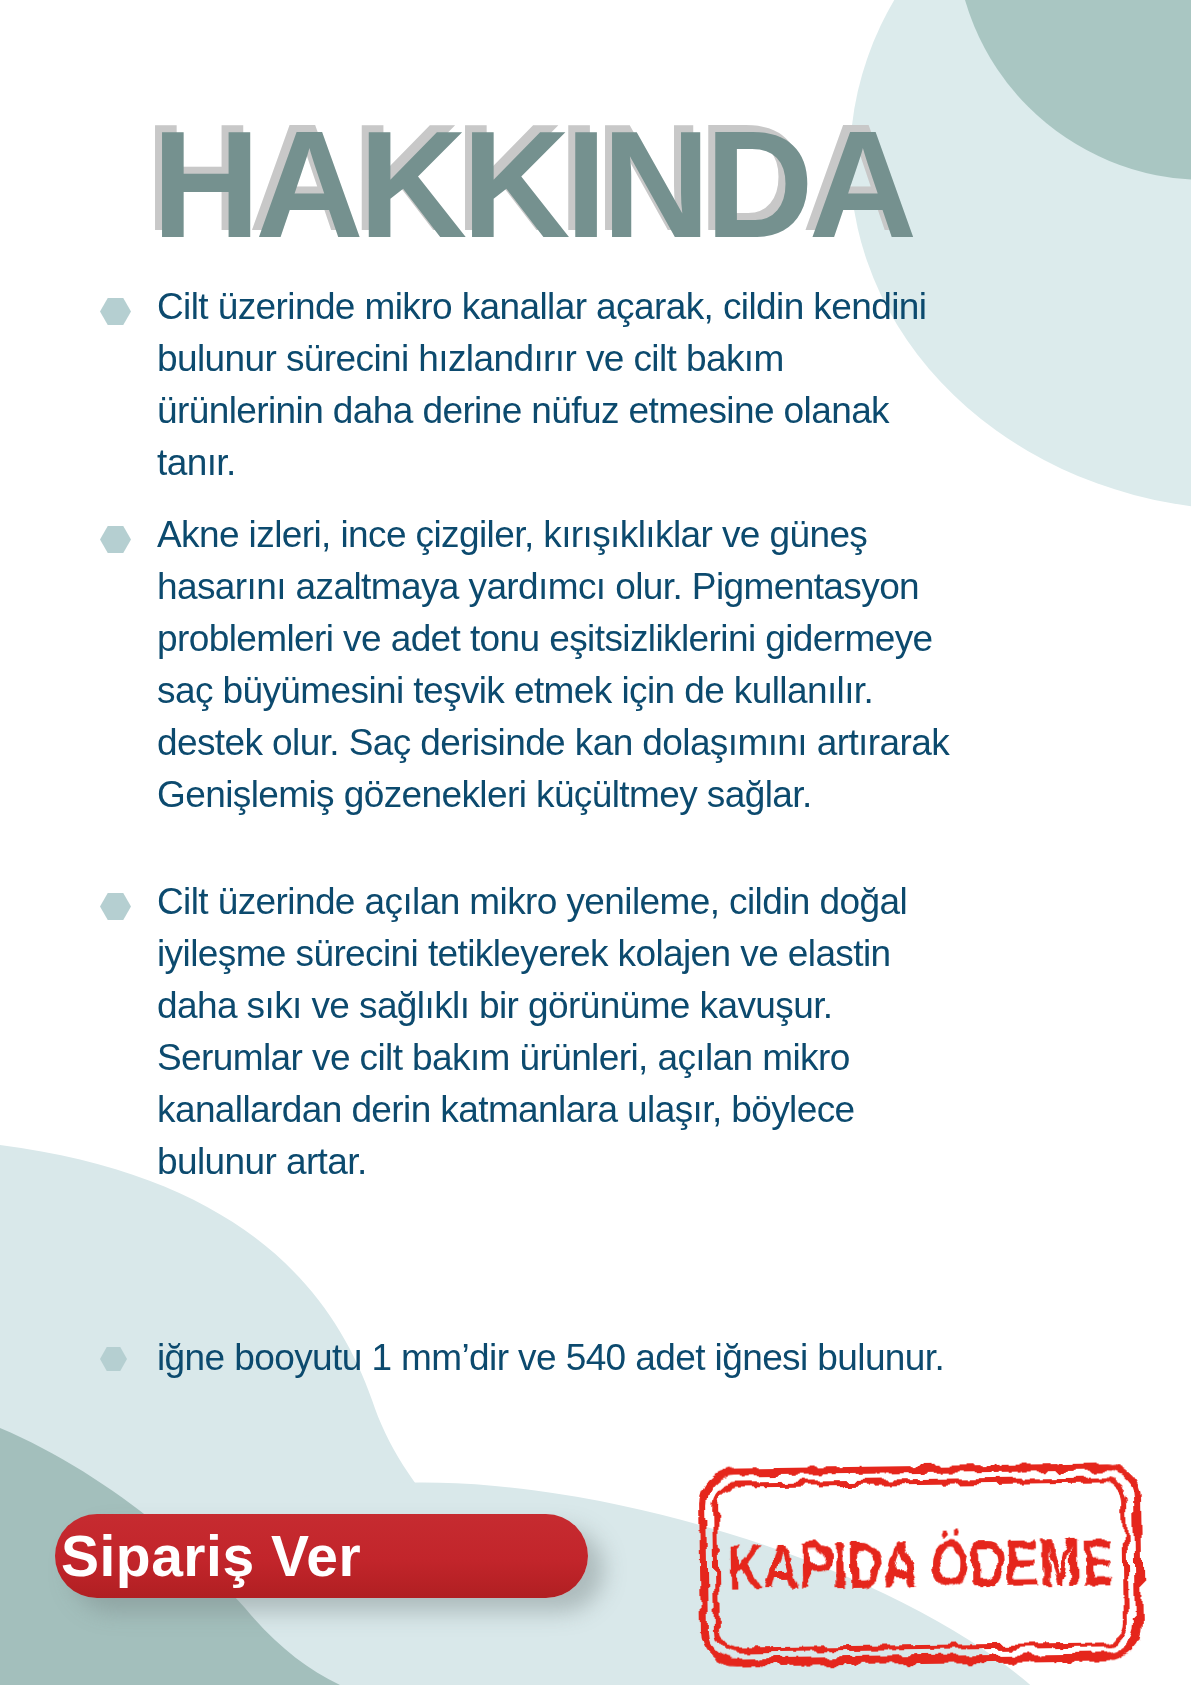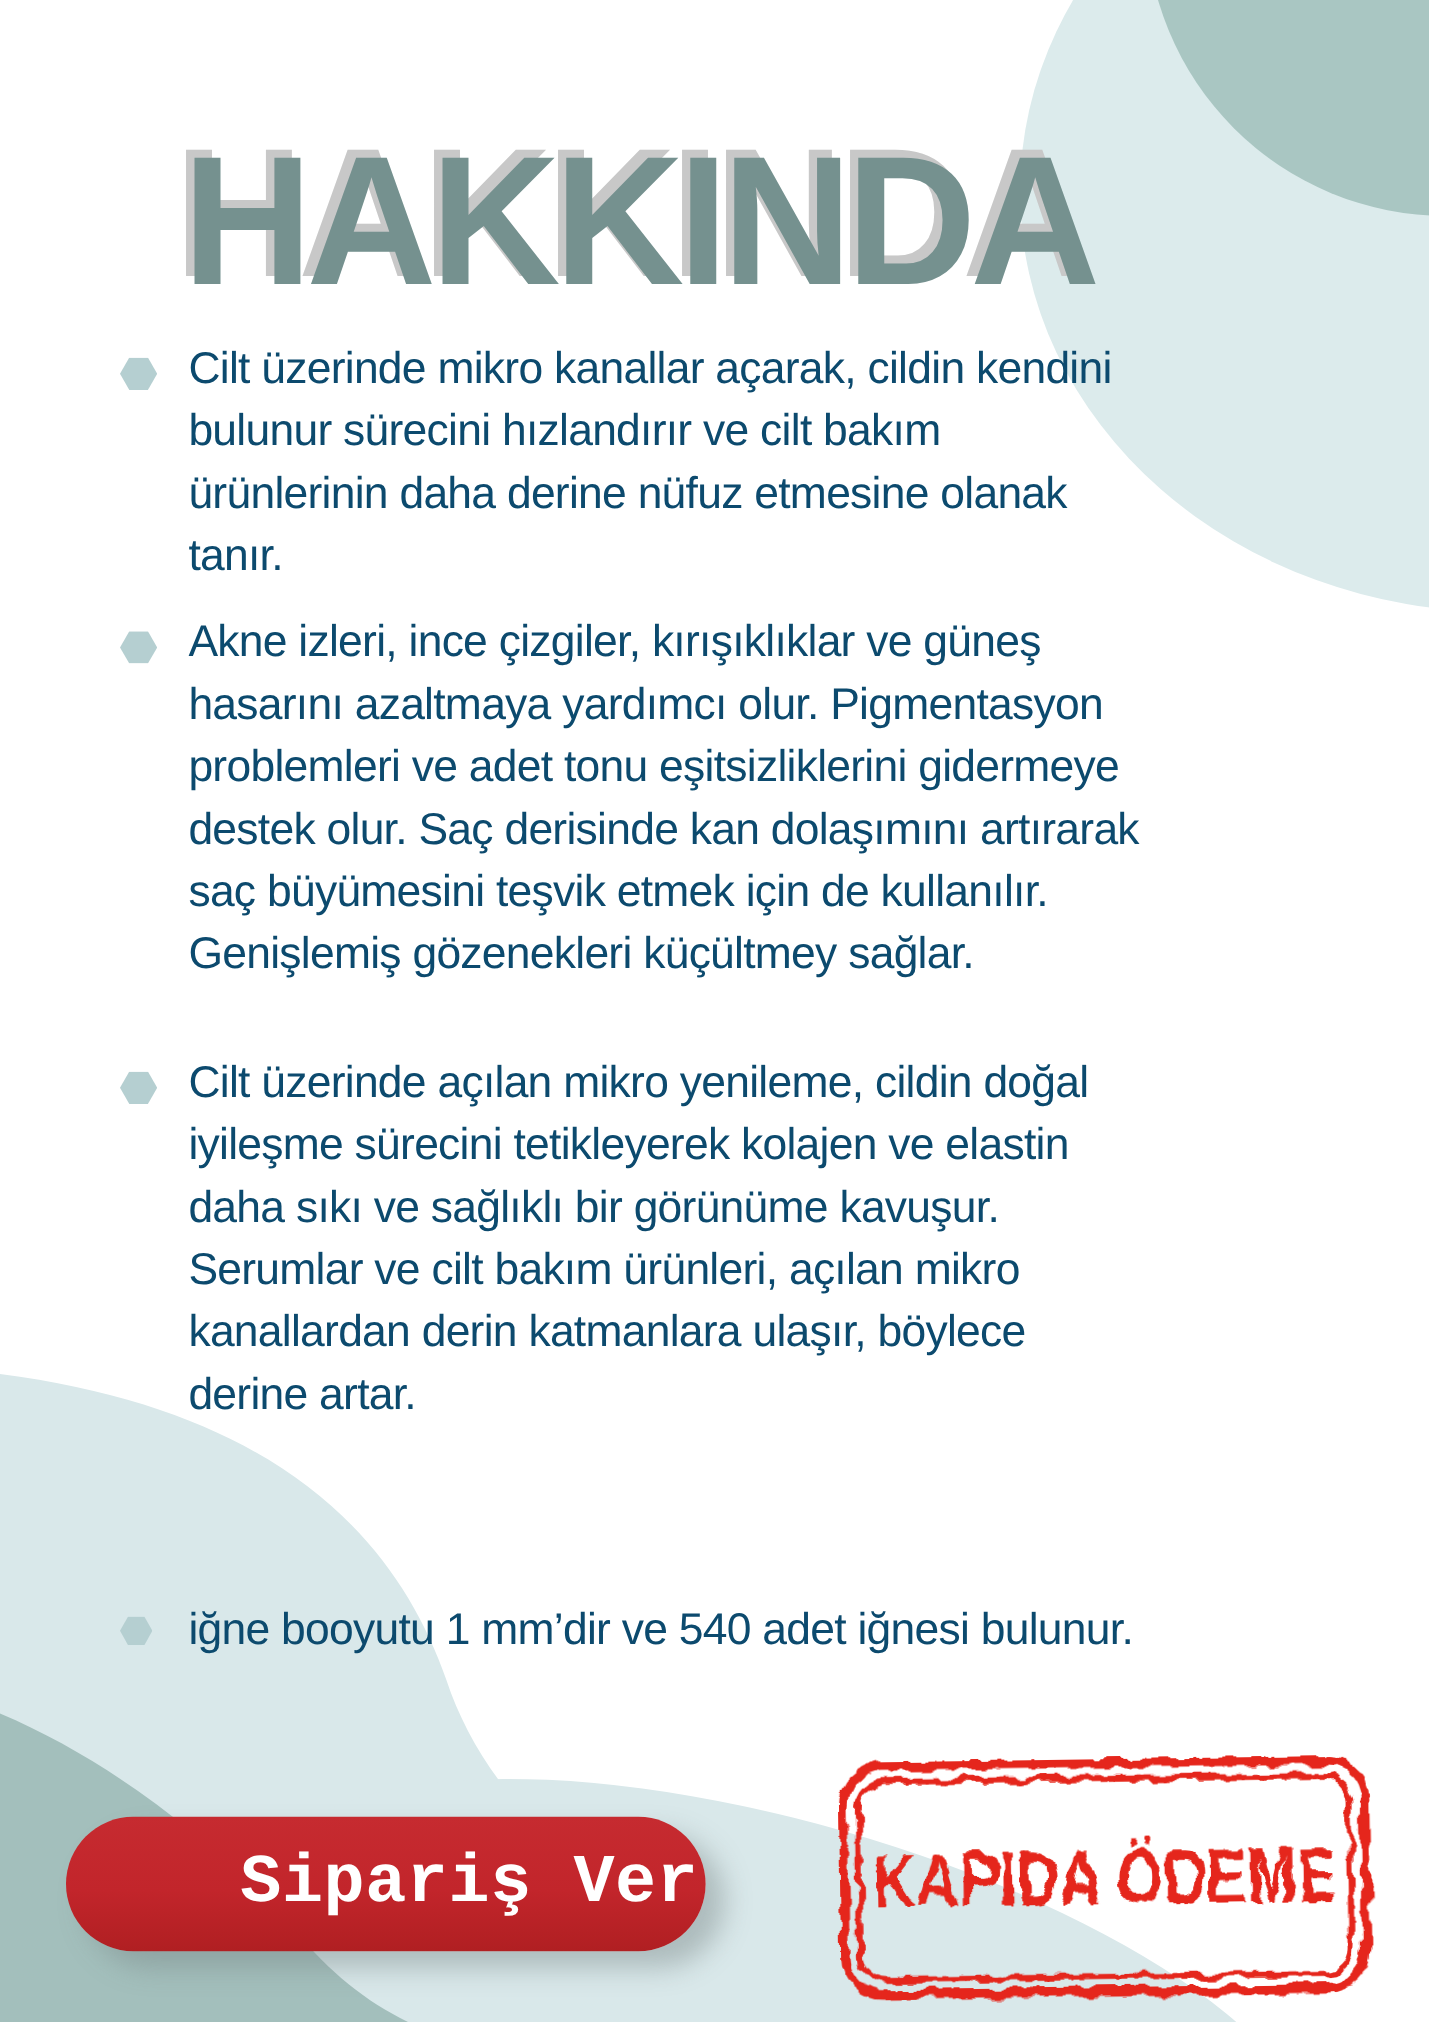--- a/index.html
+++ b/index.html
@@ -25,25 +25,25 @@
     width:31px;height:27px;flex:0 0 31px;margin-top:17px;margin-right:26px;
     background:#b5cfd1;
     clip-path:polygon(25% 0,75% 0,100% 50%,75% 100%,25% 100%,0 50%);
   }
   .hex.small{width:27px;height:24px;flex:0 0 27px;margin-top:15px;margin-right:30px;}
   .t-lines{color:#0c4a6e;font-size:37px;line-height:52px;letter-spacing:-0.6px;}
   .t-line{white-space:nowrap;}
 
   .order-button{
     position:absolute;left:55px;top:1514px;z-index:3;
-    width:533px;height:112px;border-radius:58px;
+    width:533px;height:84px;border-radius:58px;
     background:linear-gradient(180deg,#c62b30 0%,#c2252b 55%,#b01f22 100%);
-    display:flex;align-items:center;justify-content:flex-end;
+    display:flex;align-items:center;justify-content:flex-start;
     box-shadow:16px 14px 22px rgba(120,132,132,0.45);
-    cursor:pointer;border:none;font-family:Liberation Mono, monospace;
+    cursor:pointer;border:none;
   }
   .order-button span{
     color:#ffffff;font-size:57px;font-weight:bold;letter-spacing:0.5px;white-space:nowrap;
   }
 
   .stamp{
     position:absolute;left:700px;top:1466px;z-index:3;
     width:442px;height:198px;
     transform:rotate(-0.8deg);
     filter:url(#roughen);
@@ -86,35 +86,35 @@
       <div class="t-line">tanır.</div>
     </div>
 </div>
 
 <div class="bullet" style="top:509px">
   <span class="hex"></span>
   <div class="t-lines">
       <div class="t-line">Akne izleri, ince çizgiler, kırışıklıklar ve güneş</div>
       <div class="t-line">hasarını azaltmaya yardımcı olur. Pigmentasyon</div>
       <div class="t-line">problemleri ve adet tonu eşitsizliklerini gidermeye</div>
+      <div class="t-line">saç büyümesini teşvik etmek için de kullanılır.</div>
       <div class="t-line">destek olur. Saç derisinde kan dolaşımını artırarak</div>
-      <div class="t-line">saç büyümesini teşvik etmek için de kullanılır.</div>
       <div class="t-line">Genişlemiş gözenekleri küçültmey sağlar.</div>
     </div>
 </div>
 
 <div class="bullet" style="top:876px">
   <span class="hex"></span>
   <div class="t-lines">
       <div class="t-line">Cilt üzerinde açılan mikro yenileme, cildin doğal</div>
       <div class="t-line">iyileşme sürecini tetikleyerek kolajen ve elastin</div>
       <div class="t-line">daha sıkı ve sağlıklı bir görünüme kavuşur.</div>
       <div class="t-line">Serumlar ve cilt bakım ürünleri, açılan mikro</div>
       <div class="t-line">kanallardan derin katmanlara ulaşır, böylece</div>
-      <div class="t-line">derine artar.</div>
+      <div class="t-line">bulunur artar.</div>
     </div>
 </div>
 
 <div class="bullet" style="top:1332px">
   <span class="hex small"></span>
   <div class="t-lines">
       <div class="t-line">iğne booyutu 1 mm’dir ve 540 adet iğnesi bulunur.</div>
     </div>
 </div>
 

